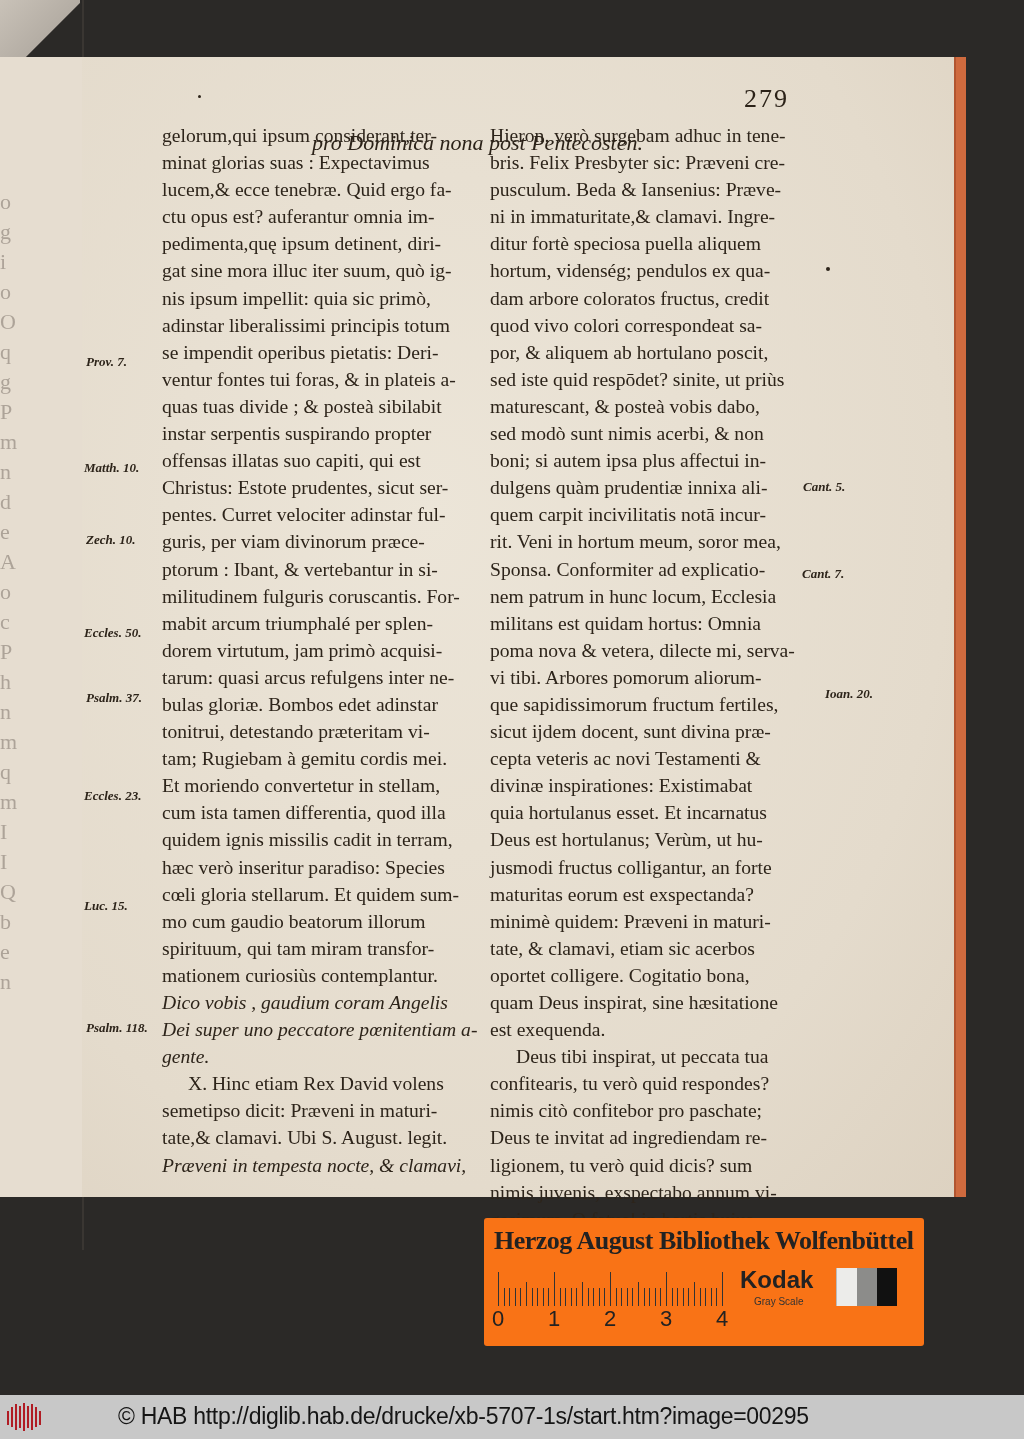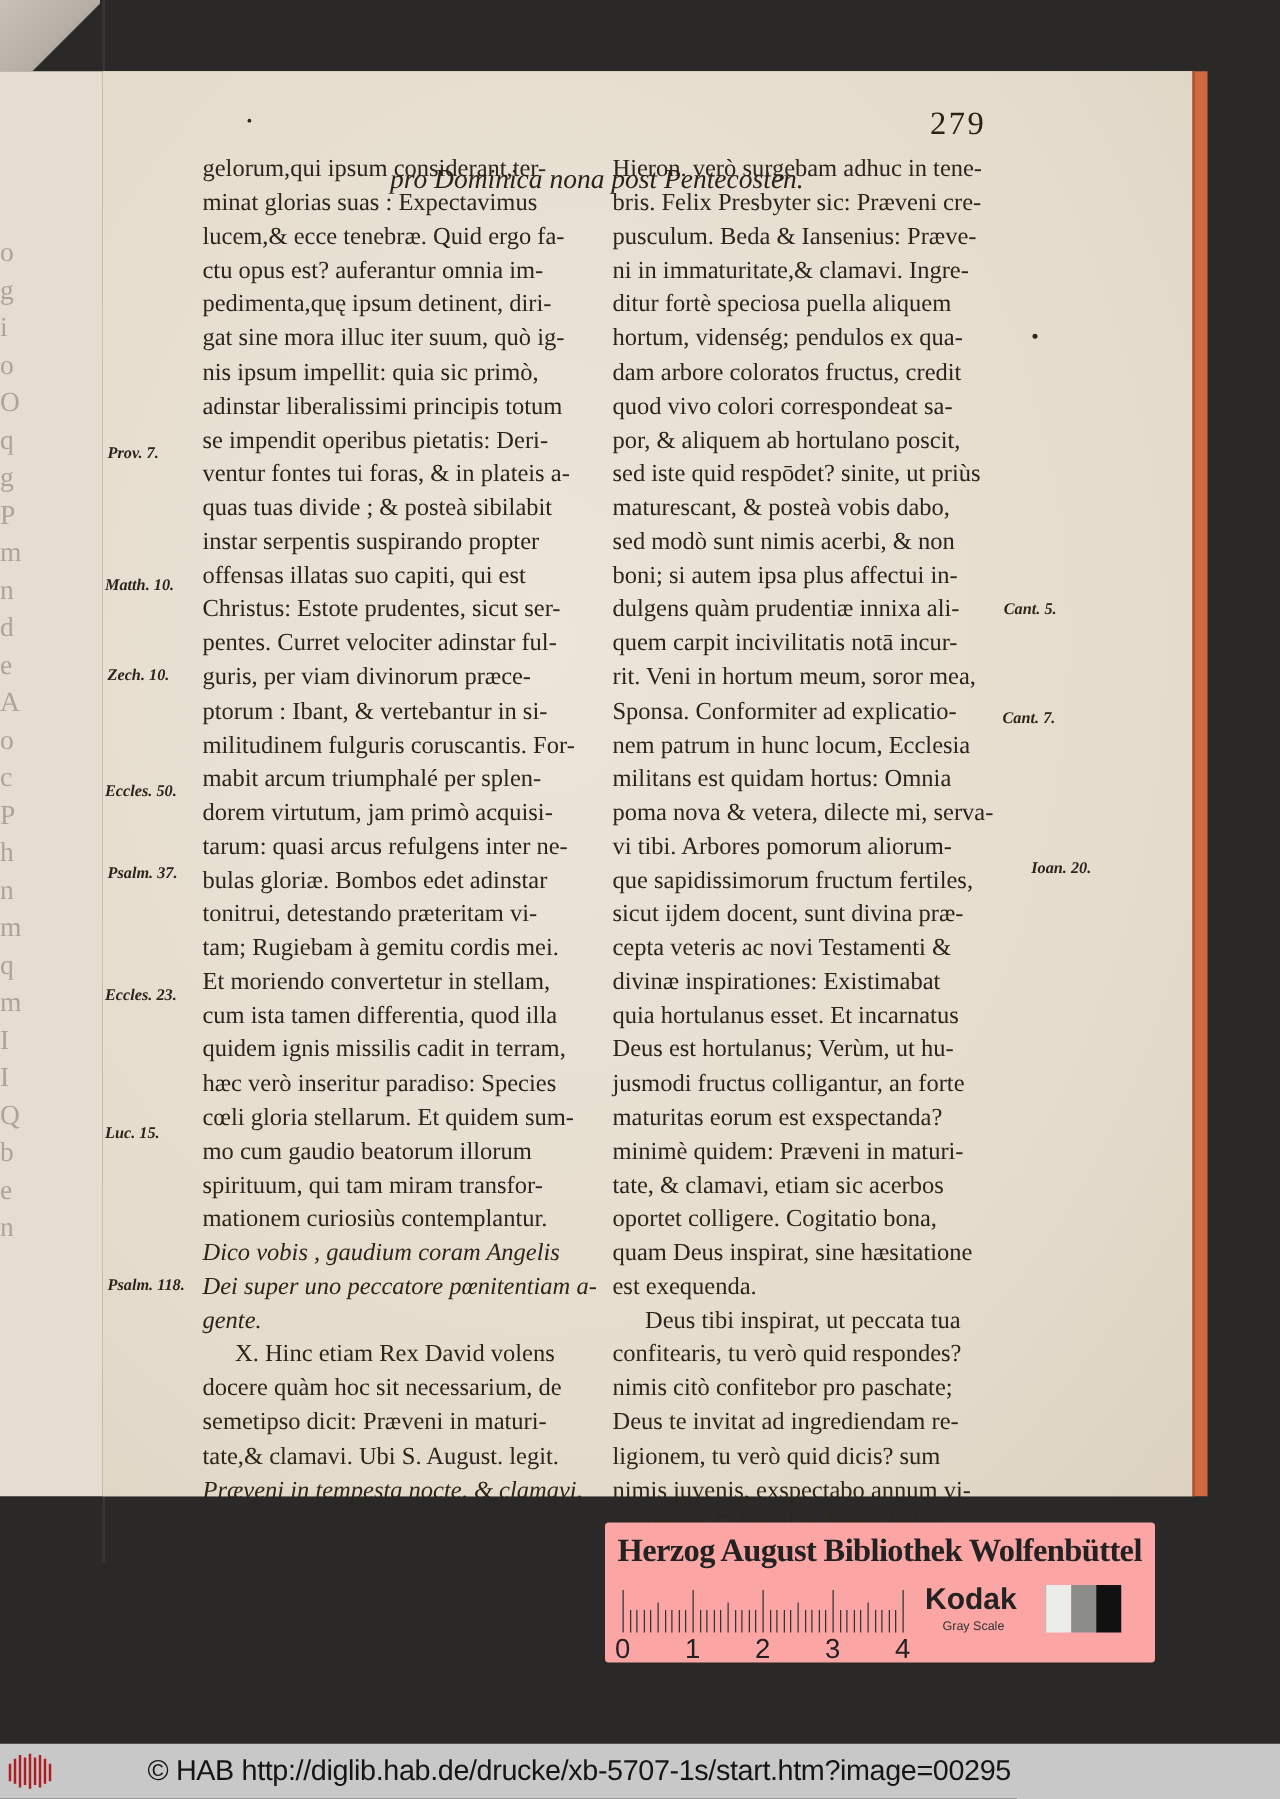--- a/index.html
+++ b/index.html
@@ -13,21 +13,21 @@
   .fore-edge{position:absolute;left:954px;top:57px;width:10px;height:1140px;background:#cf6a3e;border-left:2px solid #b15530;}
   .running-head{position:absolute;left:312px;top:90px;font-style:italic;font-size:22px;color:#2b2218;margin-top:40px;}
   .folio{position:absolute;left:732px;top:84px;font-size:26px;color:#2b2218;letter-spacing:2px;margin-left:12px;}
   .col{position:absolute;font-size:19.6px;line-height:27.1px;color:#2d241a;white-space:nowrap;}
   .col-left{left:162px;top:122px;width:308px;}
   .col-right{left:490px;top:122px;width:322px;}
   .col .line{display:block;height:27.1px;}
   .col .line.indent{padding-left:26px;}
   .col .line.right{text-align:right;}
   .note{position:absolute;font-style:italic;font-weight:bold;font-size:13px;color:#2d241a;}
-  .label{position:absolute;left:484px;top:1218px;width:440px;height:112px;background:#fca5a5;border-radius:3px;}
+  .label{position:absolute;left:484px;top:1218px;width:440px;height:128px;background:#f97316;border-radius:3px;}
   .label-title{position:absolute;left:10px;top:8px;font-family:"Liberation Serif",serif;font-weight:bold;font-size:26px;color:#222;letter-spacing:-0.5px;}
   .ruler{position:absolute;left:14px;top:54px;width:230px;height:34px;}
   .tick{position:absolute;bottom:0;width:1px;background:#333;}
   .ruler-nums{position:absolute;left:8px;top:88px;width:240px;font-family:"Liberation Sans",sans-serif;font-size:22px;color:#222;}
   .ruler-nums span{position:absolute;top:0;}
   .kodak{position:absolute;left:256px;top:48px;font-family:"Liberation Sans",sans-serif;font-weight:bold;font-size:24px;color:#222;}
   .gray-scale-text{position:absolute;left:270px;top:78px;font-family:"Liberation Sans",sans-serif;font-size:10px;color:#333;}
   .swatches{position:absolute;left:352px;top:50px;height:38px;display:flex;}
   .swatches div{width:20px;height:38px;}
   .footer{position:absolute;left:0;top:1395px;width:1024px;height:44px;background:#c8c8c8;}
@@ -82,21 +82,20 @@
     <span class="line">quidem ignis missilis cadit in terram,</span>
     <span class="line">hæc verò inseritur paradiso: Species</span>
     <span class="line">cœli gloria stellarum. Et quidem sum-</span>
     <span class="line">mo cum gaudio beatorum illorum</span>
     <span class="line">spirituum, qui tam miram transfor-</span>
     <span class="line">mationem curiosiùs contemplantur.</span>
     <span class="line" style="font-style:italic">Dico vobis , gaudium coram Angelis</span>
     <span class="line" style="font-style:italic">Dei super uno peccatore pœnitentiam a-</span>
     <span class="line" style="font-style:italic">gente.</span>
     <span class="line indent">X. Hinc etiam Rex David volens</span>
-    <span class="line">docere quàm hoc sit necessarium, de</span>
     <span class="line">semetipso dicit: Præveni in maturi-</span>
     <span class="line">tate,&amp; clamavi. Ubi S. August. legit.</span>
     <span class="line" style="font-style:italic">Præveni in tempesta nocte, &amp; clamavi,</span>
   </div>
 
   <div class="col col-right">
     <span class="line">Hieron. verò surgebam adhuc in tene-</span>
     <span class="line">bris. Felix Presbyter sic: Præveni cre-</span>
     <span class="line">pusculum. Beda &amp; Iansenius: Præve-</span>
     <span class="line">ni in immaturitate,&amp; clamavi. Ingre-</span>

